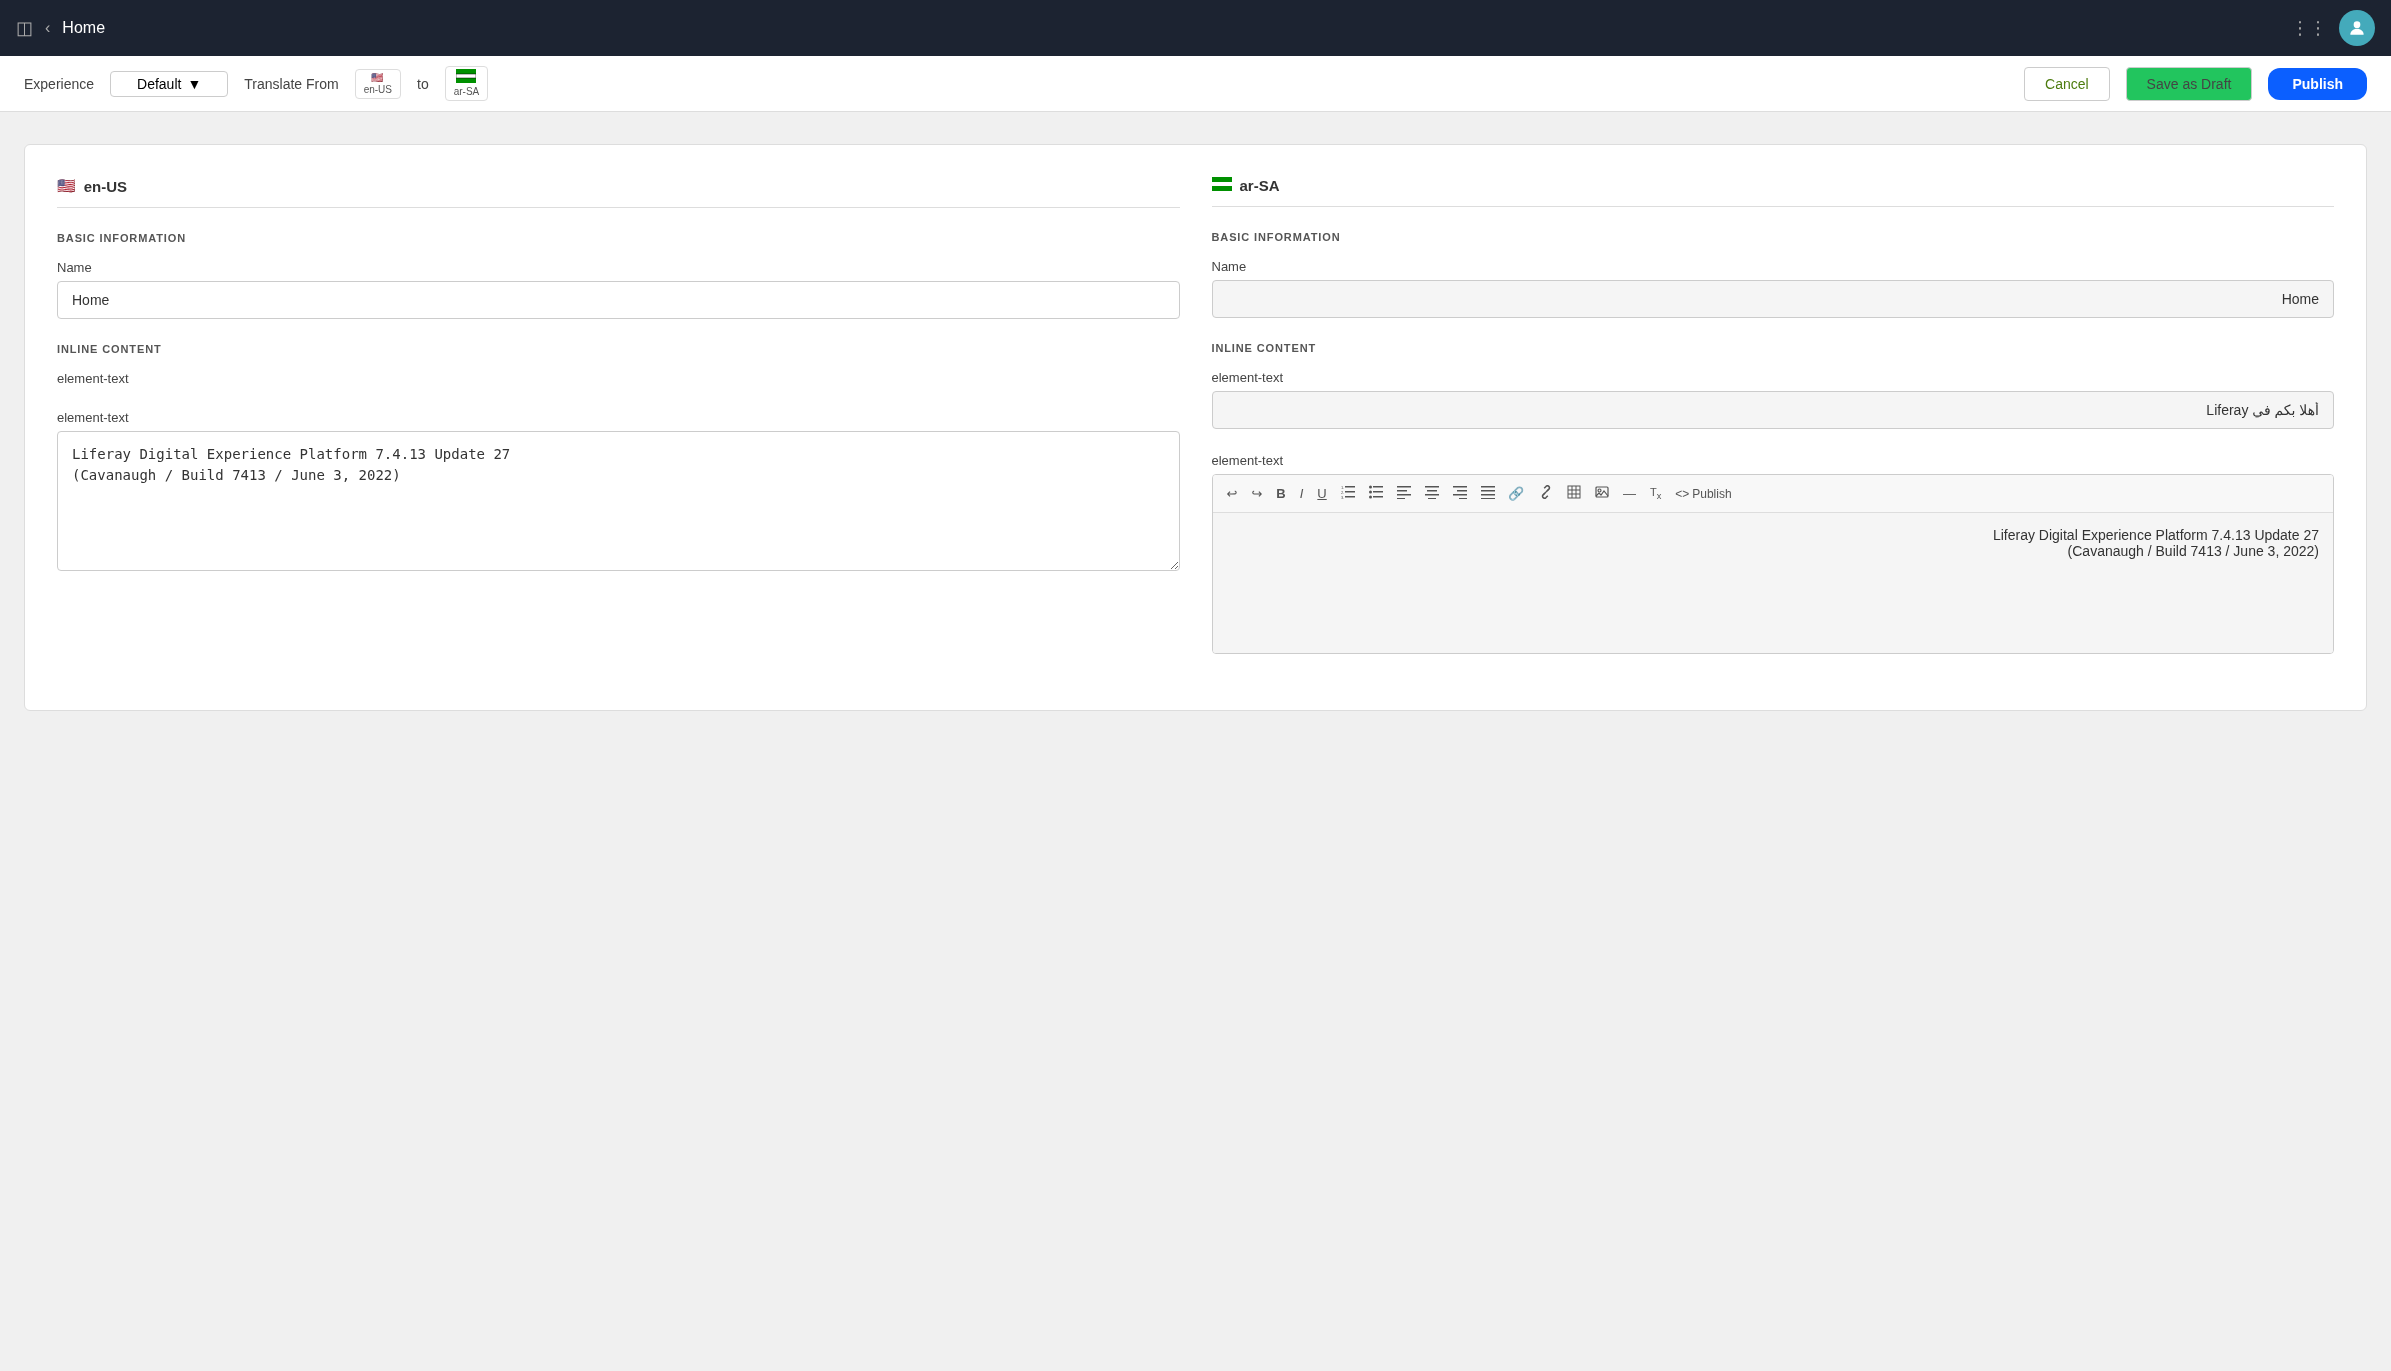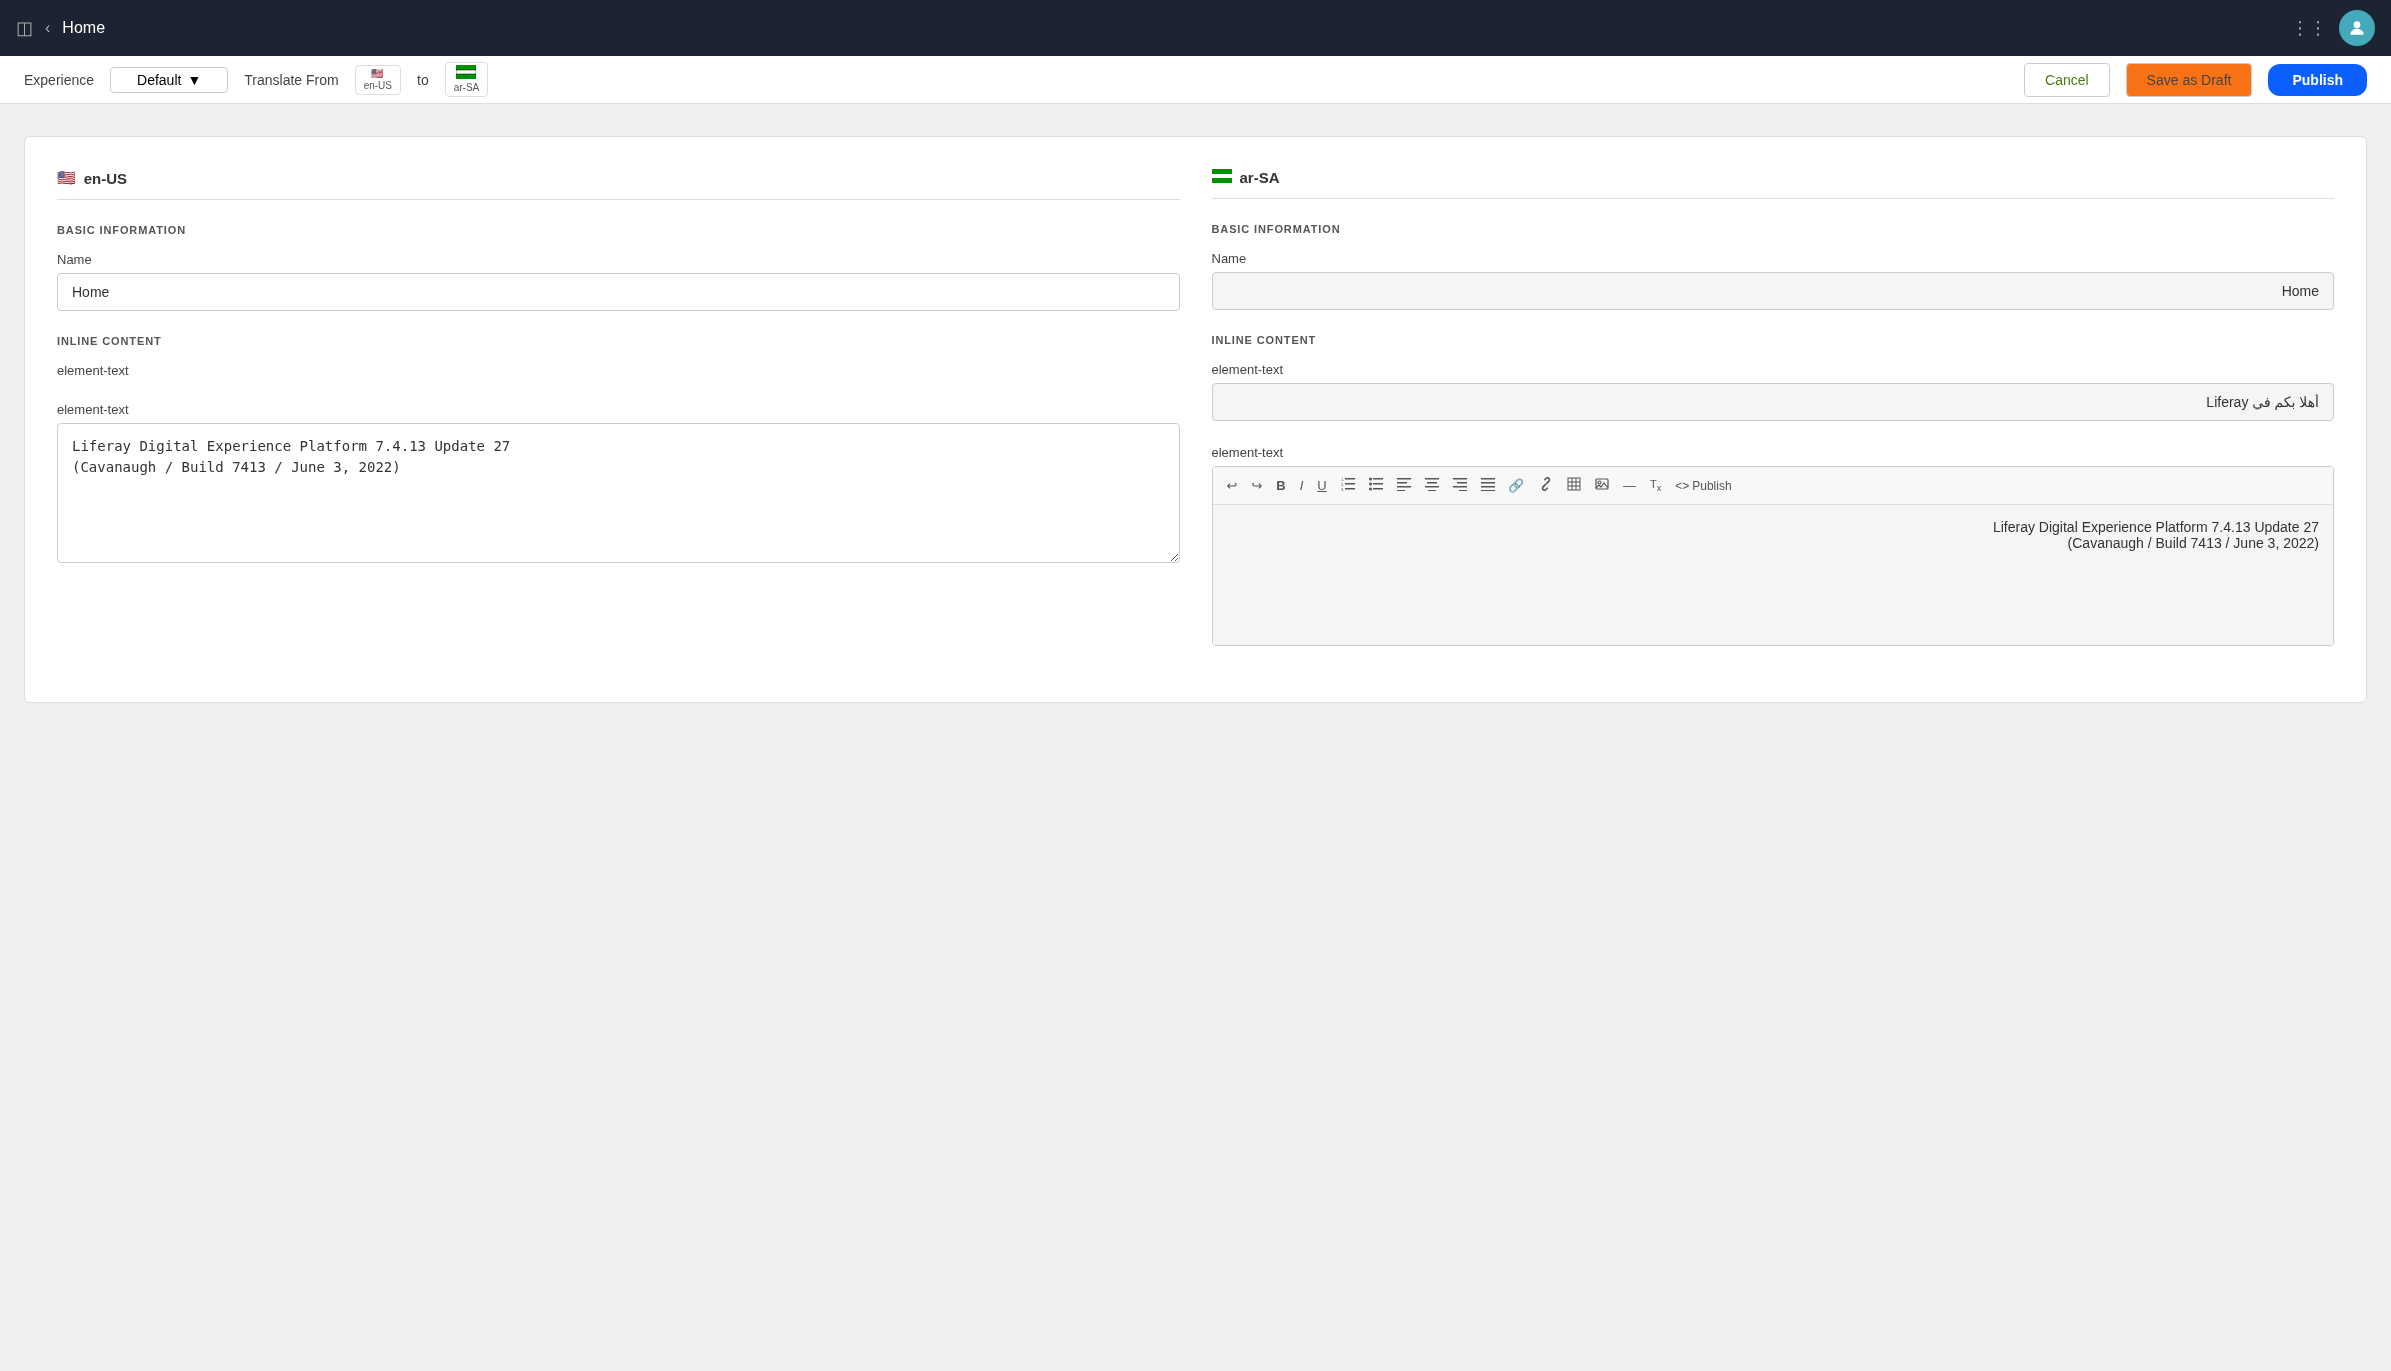--- a/index.html
+++ b/index.html
@@ -18,21 +18,21 @@
     .nav-sidebar-icon { color: #aaa; font-size: 18px; cursor: pointer; }
     .nav-back { color: #aaa; font-size: 16px; cursor: pointer; }
     .nav-title { color: #fff; font-size: 16px; font-weight: 500; }
     .top-nav-right { display: flex; align-items: center; gap: 12px; }
     .grid-icon { color: #aaa; font-size: 18px; }
     .avatar { width: 36px; height: 36px; border-radius: 50%; background: #4ab; display: flex; align-items: center; justify-content: center; color: #fff; font-size: 18px; }
 
     
     .toolbar {
       background: #fff;
-      height: 48px;
+      height: 56px;
       display: flex;
       align-items: center;
       padding: 0 24px;
       gap: 16px;
       border-bottom: 1px solid #ddd;
     }
     .experience-label { font-size: 14px; color: #444; font-weight: 500; }
     .experience-select {
       display: flex;
       align-items: center;
@@ -63,21 +63,21 @@
       border: 1px solid #ccc;
       background: #fff;
       border-radius: 4px;
       padding: 8px 20px;
       font-size: 14px;
       cursor: pointer;
       color: #4d7c0f;
     }
     .btn-draft {
       border: 1px solid #ccc;
-      background: #f97316;
+      background: #22c55e;
       border-radius: 4px;
       padding: 8px 20px;
       font-size: 14px;
       cursor: pointer;
       color: #444;
     }
     .btn-publish {
       border: none;
       background: #0b5fff;
       border-radius: 12px;

